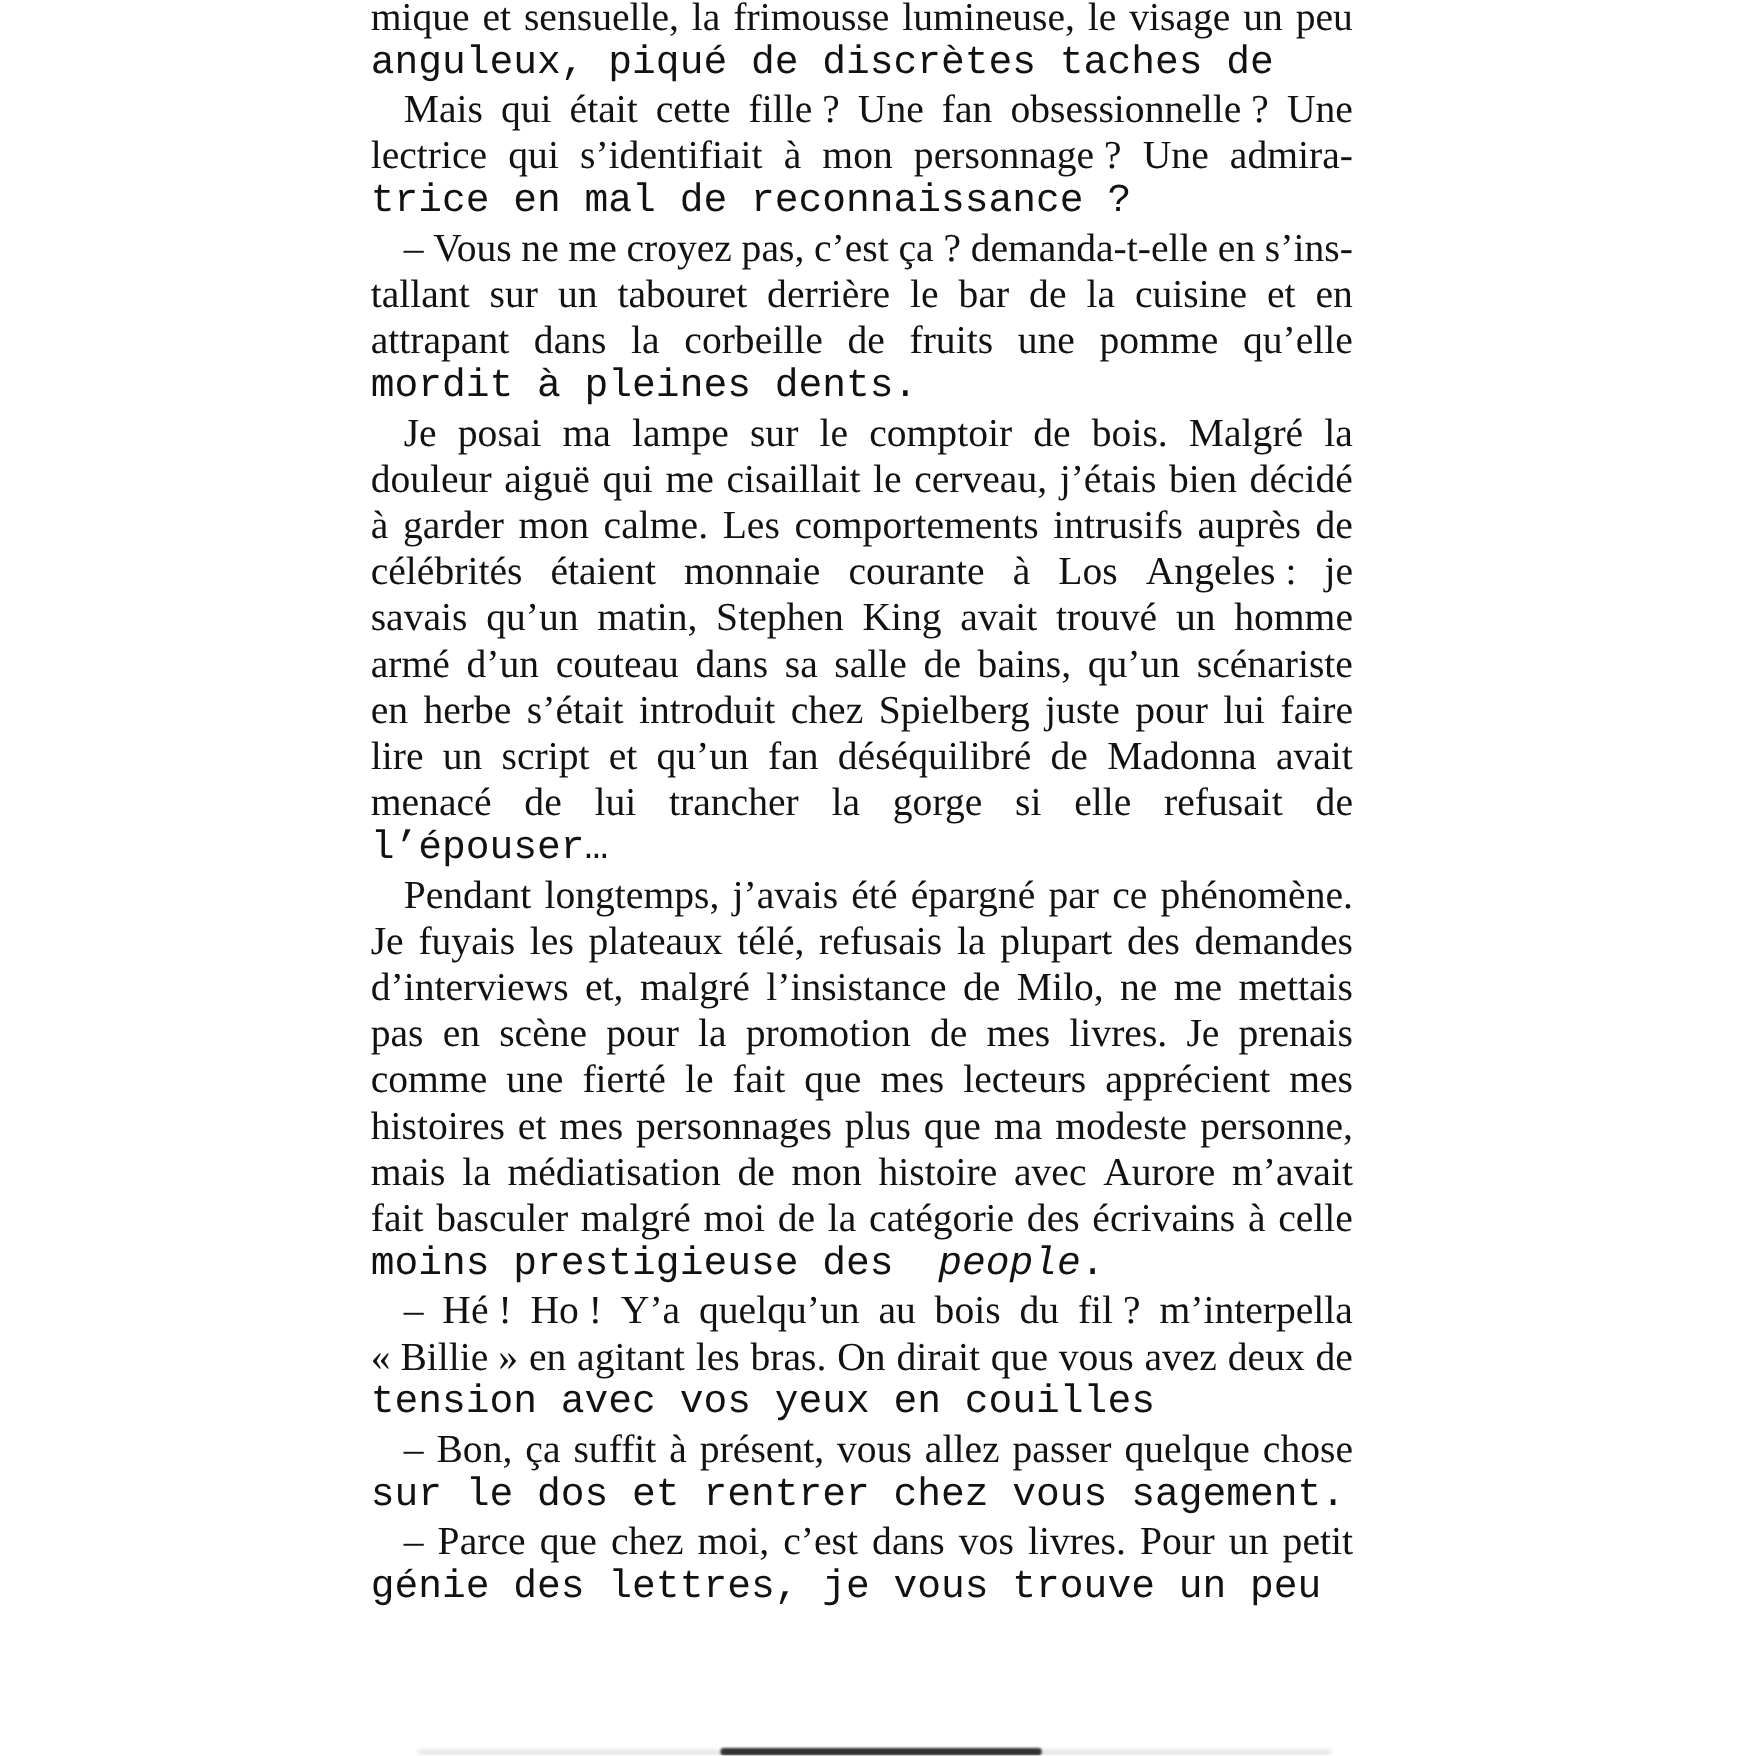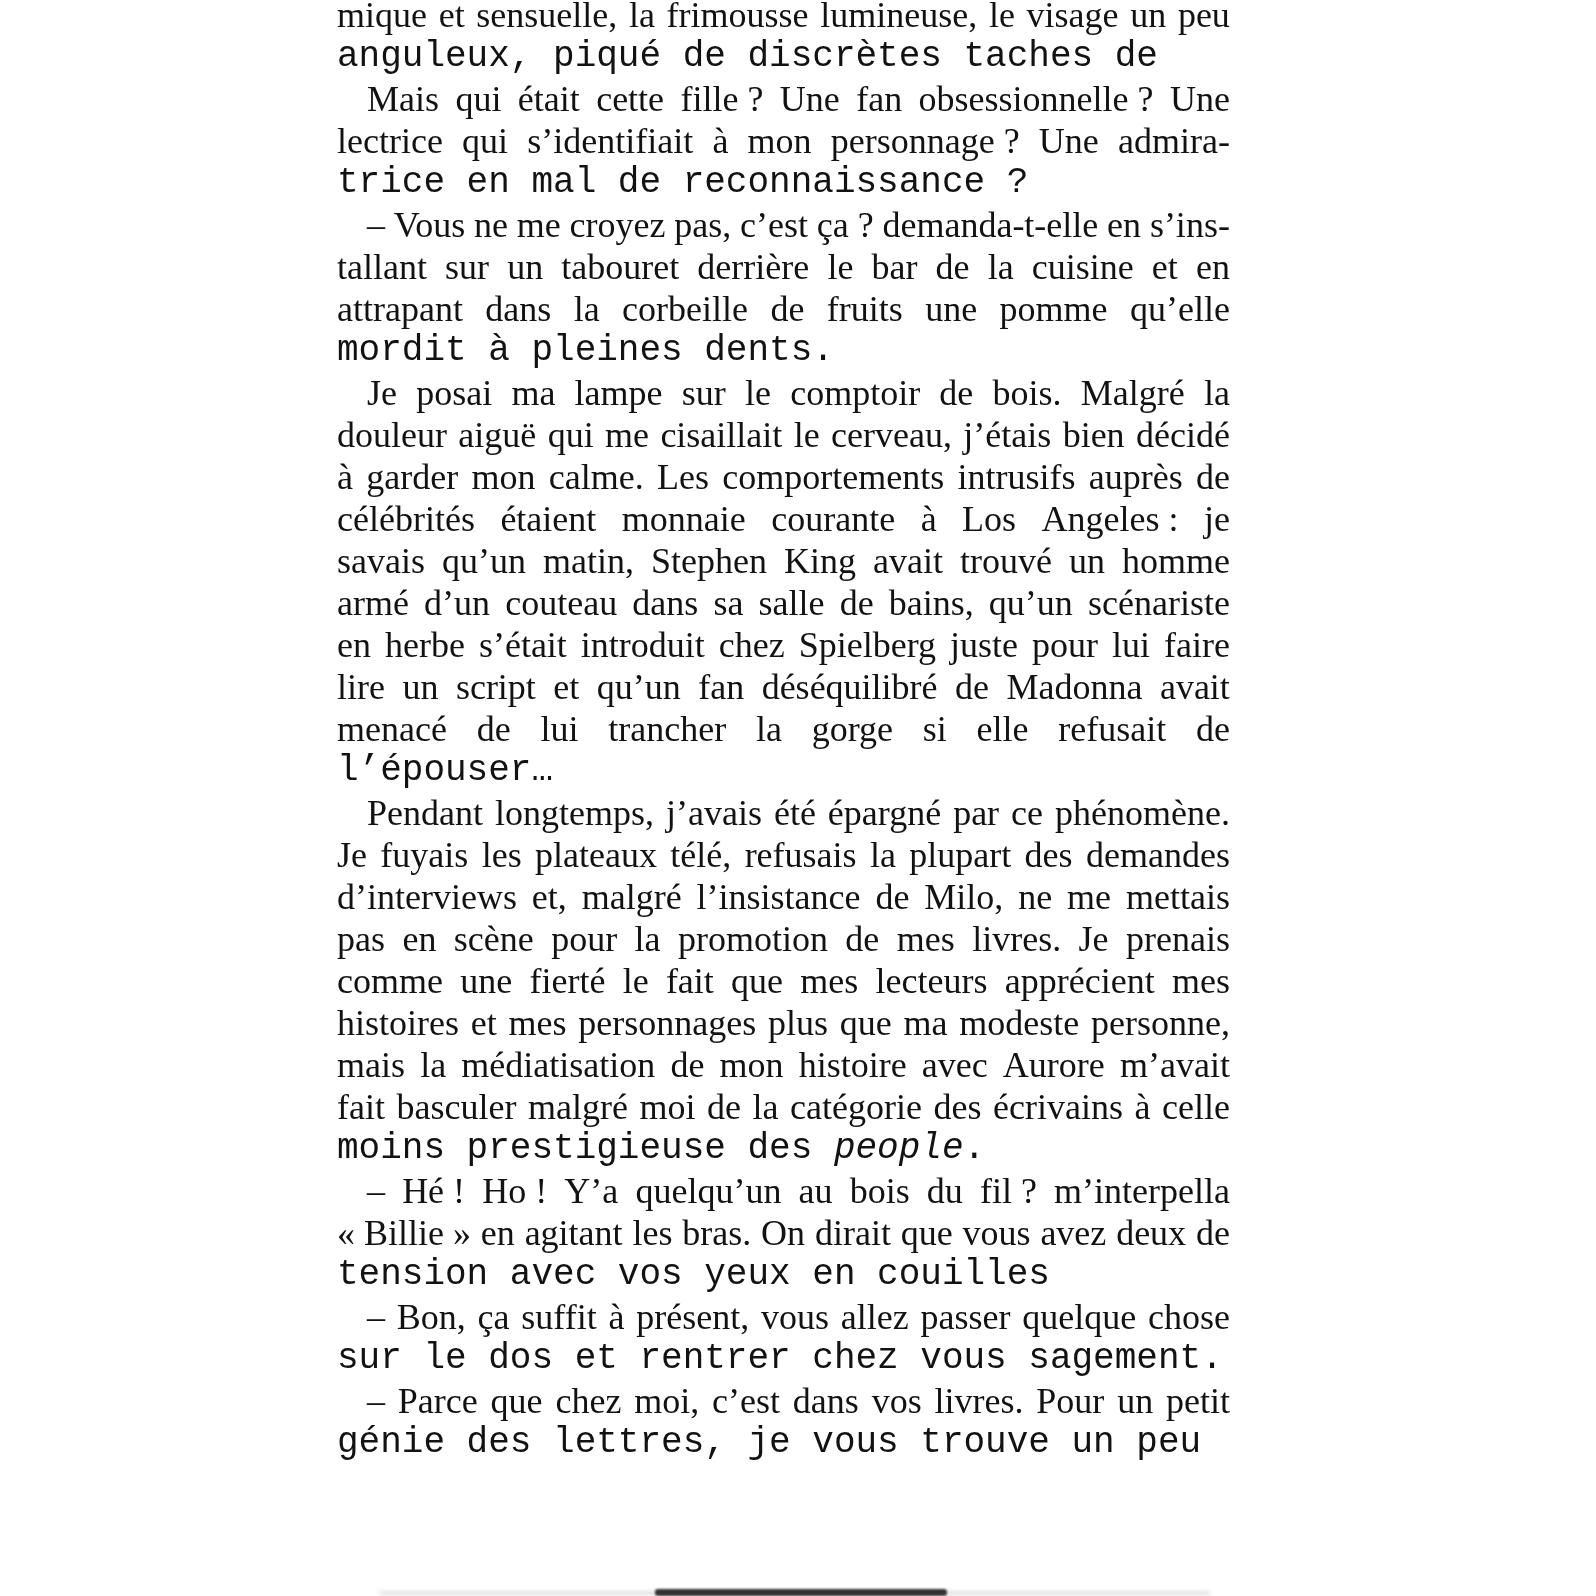--- a/index.html
+++ b/index.html
@@ -40,20 +40,21 @@
   .line.last {
     display: block;
     white-space: normal;
     font-family: Liberation Mono, monospace;
   }
   .line.indent > span:first-child {
     margin-left: 30px;
   }
   .it {
     font-style: italic;
+    margin-left: 19px;
   }
   
   .cutoff-artifact {
     position: absolute;
     left: 655px;
     top: 1589px;
     width: 292px;
     height: 7px;
     background: #232323;
     border-radius: 3px;

